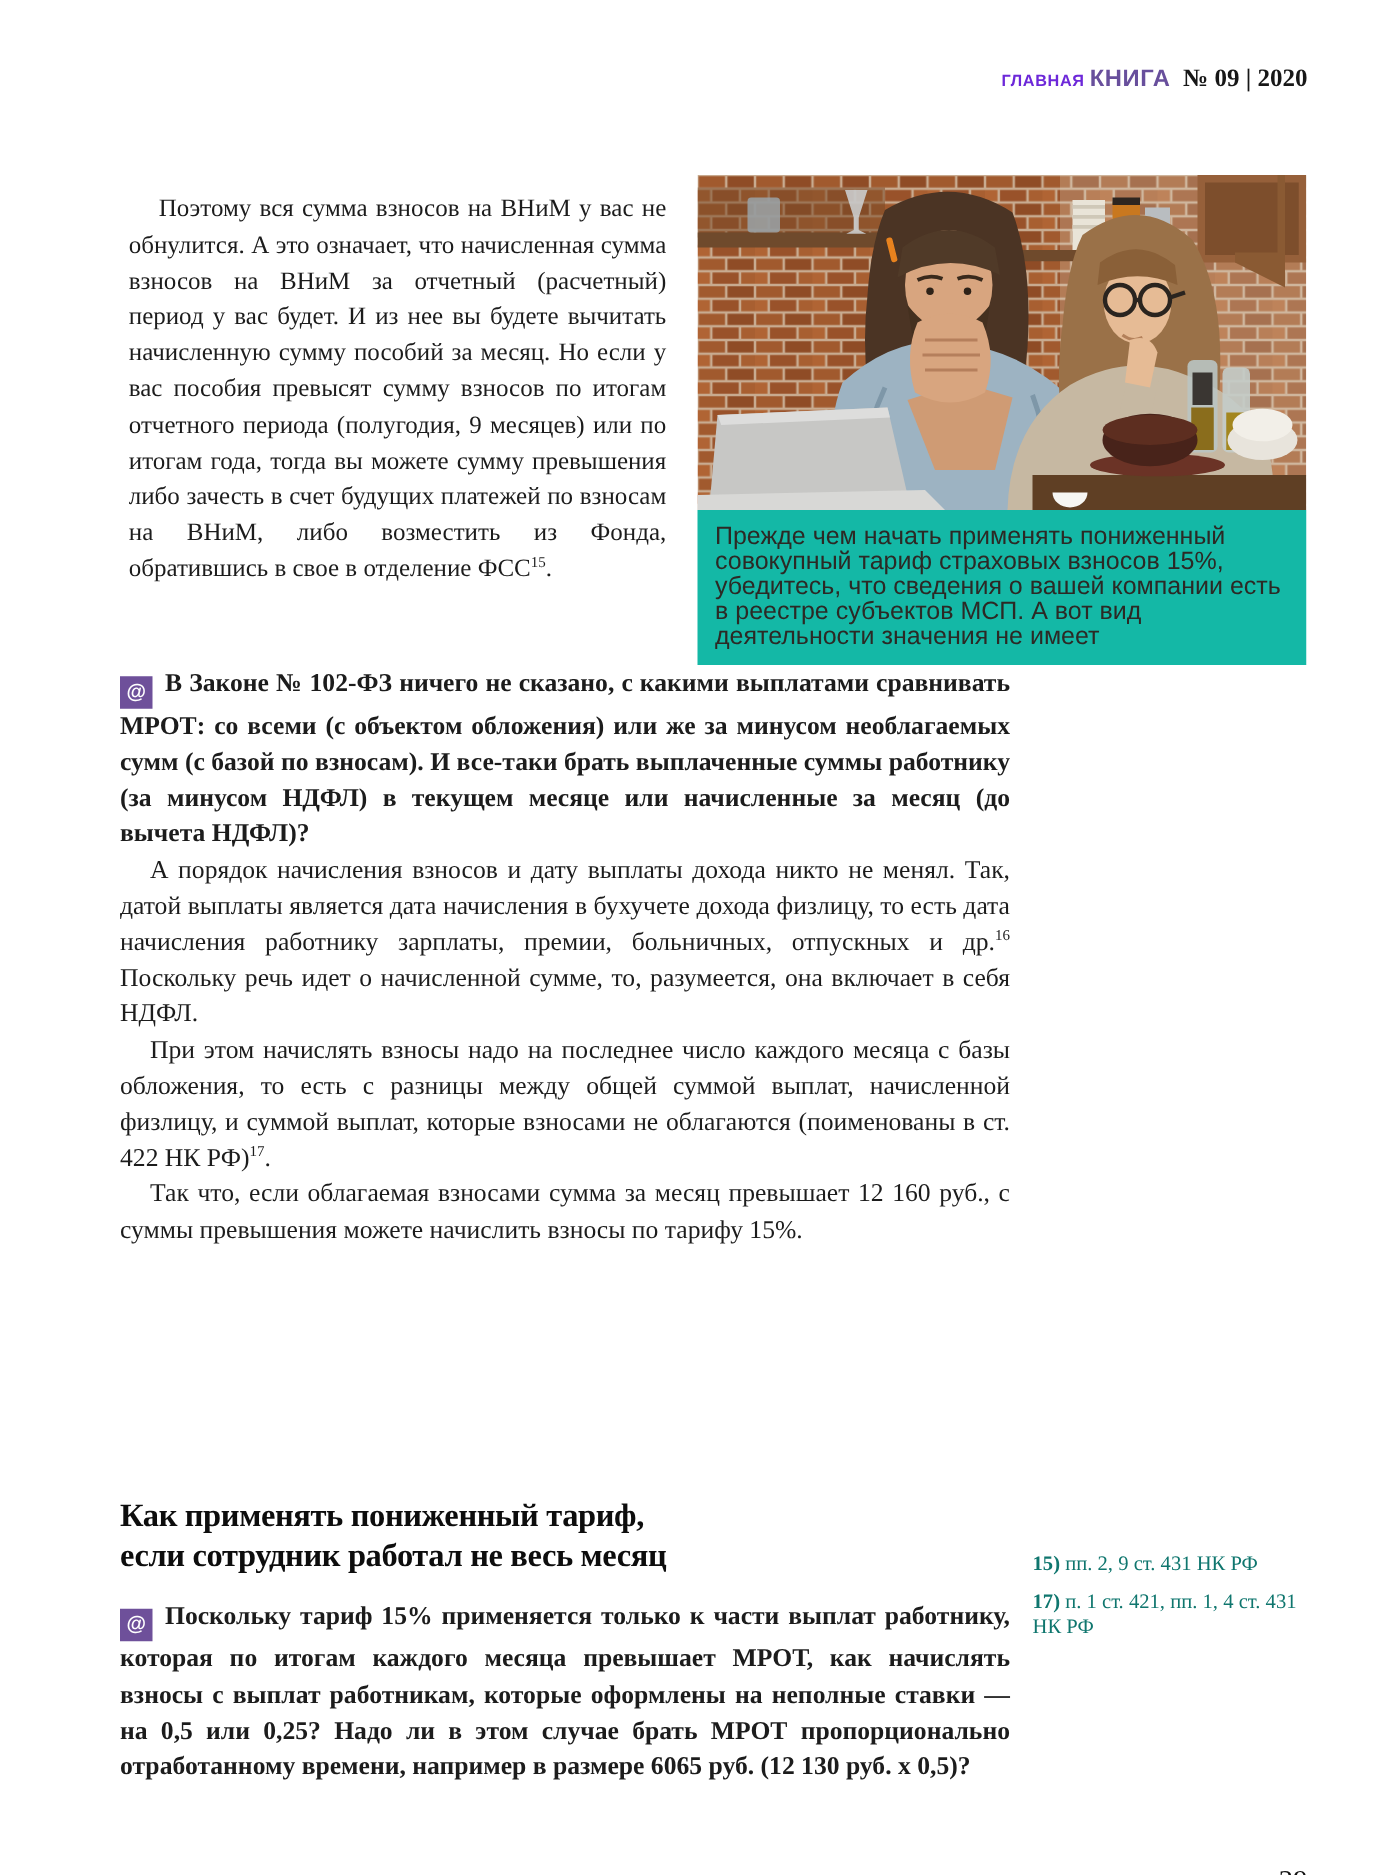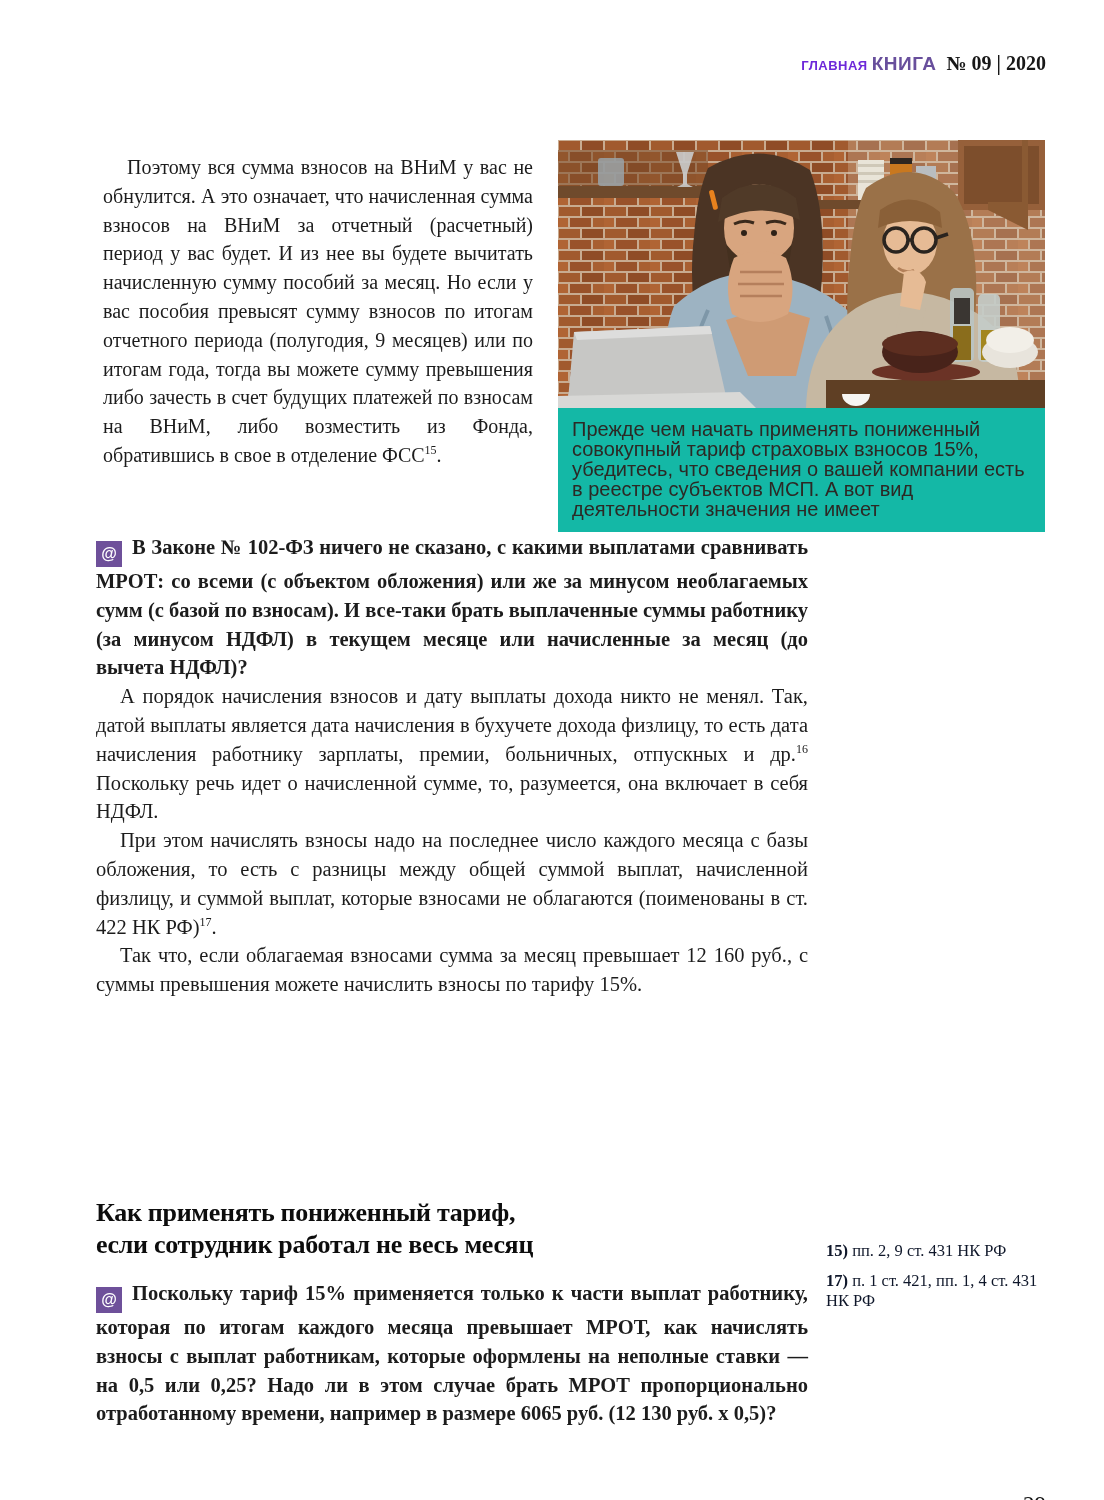--- a/index.html
+++ b/index.html
@@ -27,21 +27,21 @@
   #section2{top:1197px;}
   h2{margin:0;font-size:26px;line-height:32px;font-weight:bold;color:#0d0d0d;letter-spacing:-.3px;font-family:"Liberation Serif",serif;}
   .q-para{margin:18px 0 0 0;font-weight:bold;font-size:20.5px;line-height:28.8px;text-align:justify;}
   .at-icon{display:inline-block;width:26px;height:26px;background:#6E509A;color:#fff;
     text-align:center;line-height:26px;font-size:16px;font-family:"Liberation Sans",sans-serif;
     font-weight:bold;margin-right:10px;vertical-align:-5px;text-indent:0;}
   .a-para{margin:0;font-size:20.5px;line-height:28.8px;text-align:justify;}
   .a-para.indent{text-indent:24px;}
   
   .footnotes{position:absolute;left:826px;top:1241px;width:226px;
-    font-size:16.5px;line-height:20.5px;color:#0f172a;}
+    font-size:16.5px;line-height:20.5px;color:#0f766e;}
   .fn{margin-bottom:9px;}
   .fn b{font-weight:bold;}
   
   .page-num{position:absolute;top:1492px;right:58px;font-size:23px;color:#111;}
 </style>
 </head>
 <body>
 
 <div class="header">
   <span class="brand-black">ГЛАВНАЯ</span>

